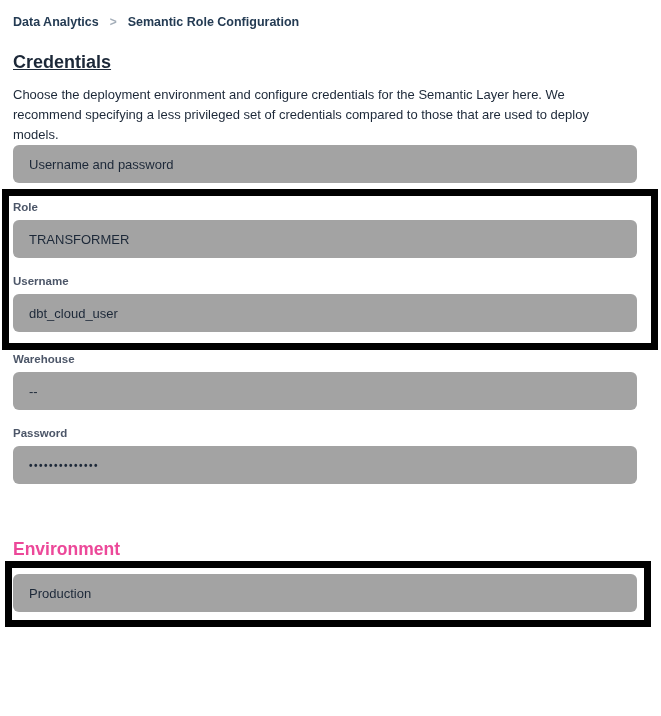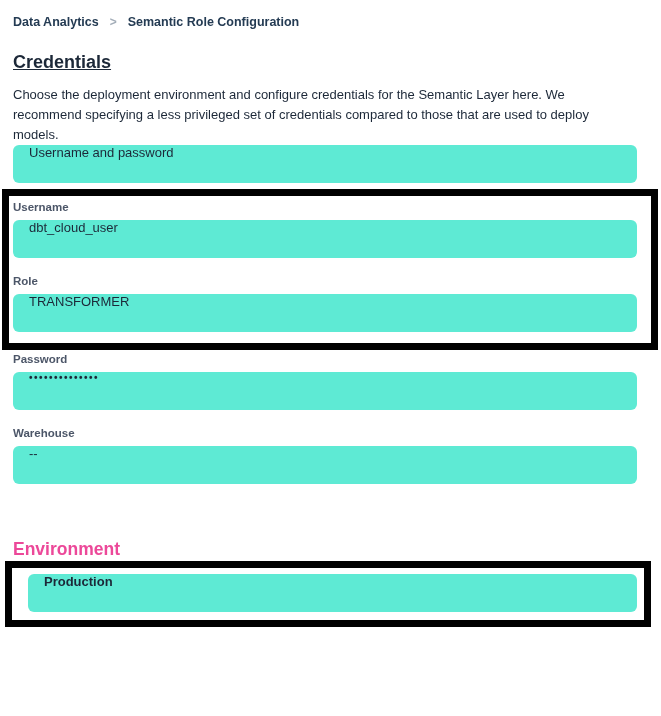--- a/index.html
+++ b/index.html
@@ -34,41 +34,40 @@
 
   
   .form-group label {
     display: block;
     margin: 17px 0 7px;
     font-size: 11.5px; font-weight: 700;
     color: #4c5668; line-height: 12px;
   }
   .annotation-box .form-group:first-child label { margin-top: 5px; }
   .field {
-    display: flex; align-items: flex-start;
+    display: flex; align-items: center;
     height: 38px; width: 100%;
     padding: 0 16px;
-    background: #5eead4;
+    background: #a3a3a3;
     border-radius: 6px;
     font-size: 13px; color: #1c2838;
     cursor: pointer;
   }
   .pw-value { font-size: 10px; letter-spacing: 1.5px; font-weight: 700; }
 
   
   .annotation-box { border: 7px solid #000000; }
   .box1 {
     margin: 6px -21px 0 -11px;
     padding: 0 14px 11px 4px;
   }
   .box1 + .form-group label { margin-top: 3px; }
   .box2 {
     margin: 2px -14px 0 -8px;
-    padding: 6px 7px 8px 16px;
-    font-weight: bold;
+    padding: 6px 7px 8px 1px;
   }
 </style>
 </head>
 <body>
 
 <div class="page">
 
   <nav class="breadcrumb">
     <span class="bc-item">Data Analytics</span>
     <span class="bc-sep">&gt;</span>
@@ -80,44 +79,44 @@
   <p class="desc">Choose the deployment environment and configure credentials for the Semantic Layer here. We recommend specifying a less privileged set of credentials compared to those that are used to deploy models.</p>
 
   <div class="form-group">
     <div class="field">
       <span>Username and password</span>
     </div>
   </div>
 
   <div class="annotation-box box1">
     <div class="form-group">
+      <label>Role</label>
+      <div class="field">
+        <span>TRANSFORMER</span>
+      </div>
+    </div>
+    <div class="form-group">
       <label>Username</label>
       <div class="field">
         <span>dbt_cloud_user</span>
       </div>
     </div>
-    <div class="form-group">
-      <label>Role</label>
-      <div class="field">
-        <span>TRANSFORMER</span>
-      </div>
+  </div>
+
+  <div class="form-group">
+    <label>Warehouse</label>
+    <div class="field">
+      <span>--</span>
     </div>
   </div>
 
   <div class="form-group">
     <label>Password</label>
     <div class="field">
       <span class="pw-value">••••••••••••••</span>
-    </div>
-  </div>
-
-  <div class="form-group">
-    <label>Warehouse</label>
-    <div class="field">
-      <span>--</span>
     </div>
   </div>
 
   <h2 class="section-title">Environment</h2>
 
 
   <div class="annotation-box box2">
     <div class="field">
       <span>Production</span>
     </div>

